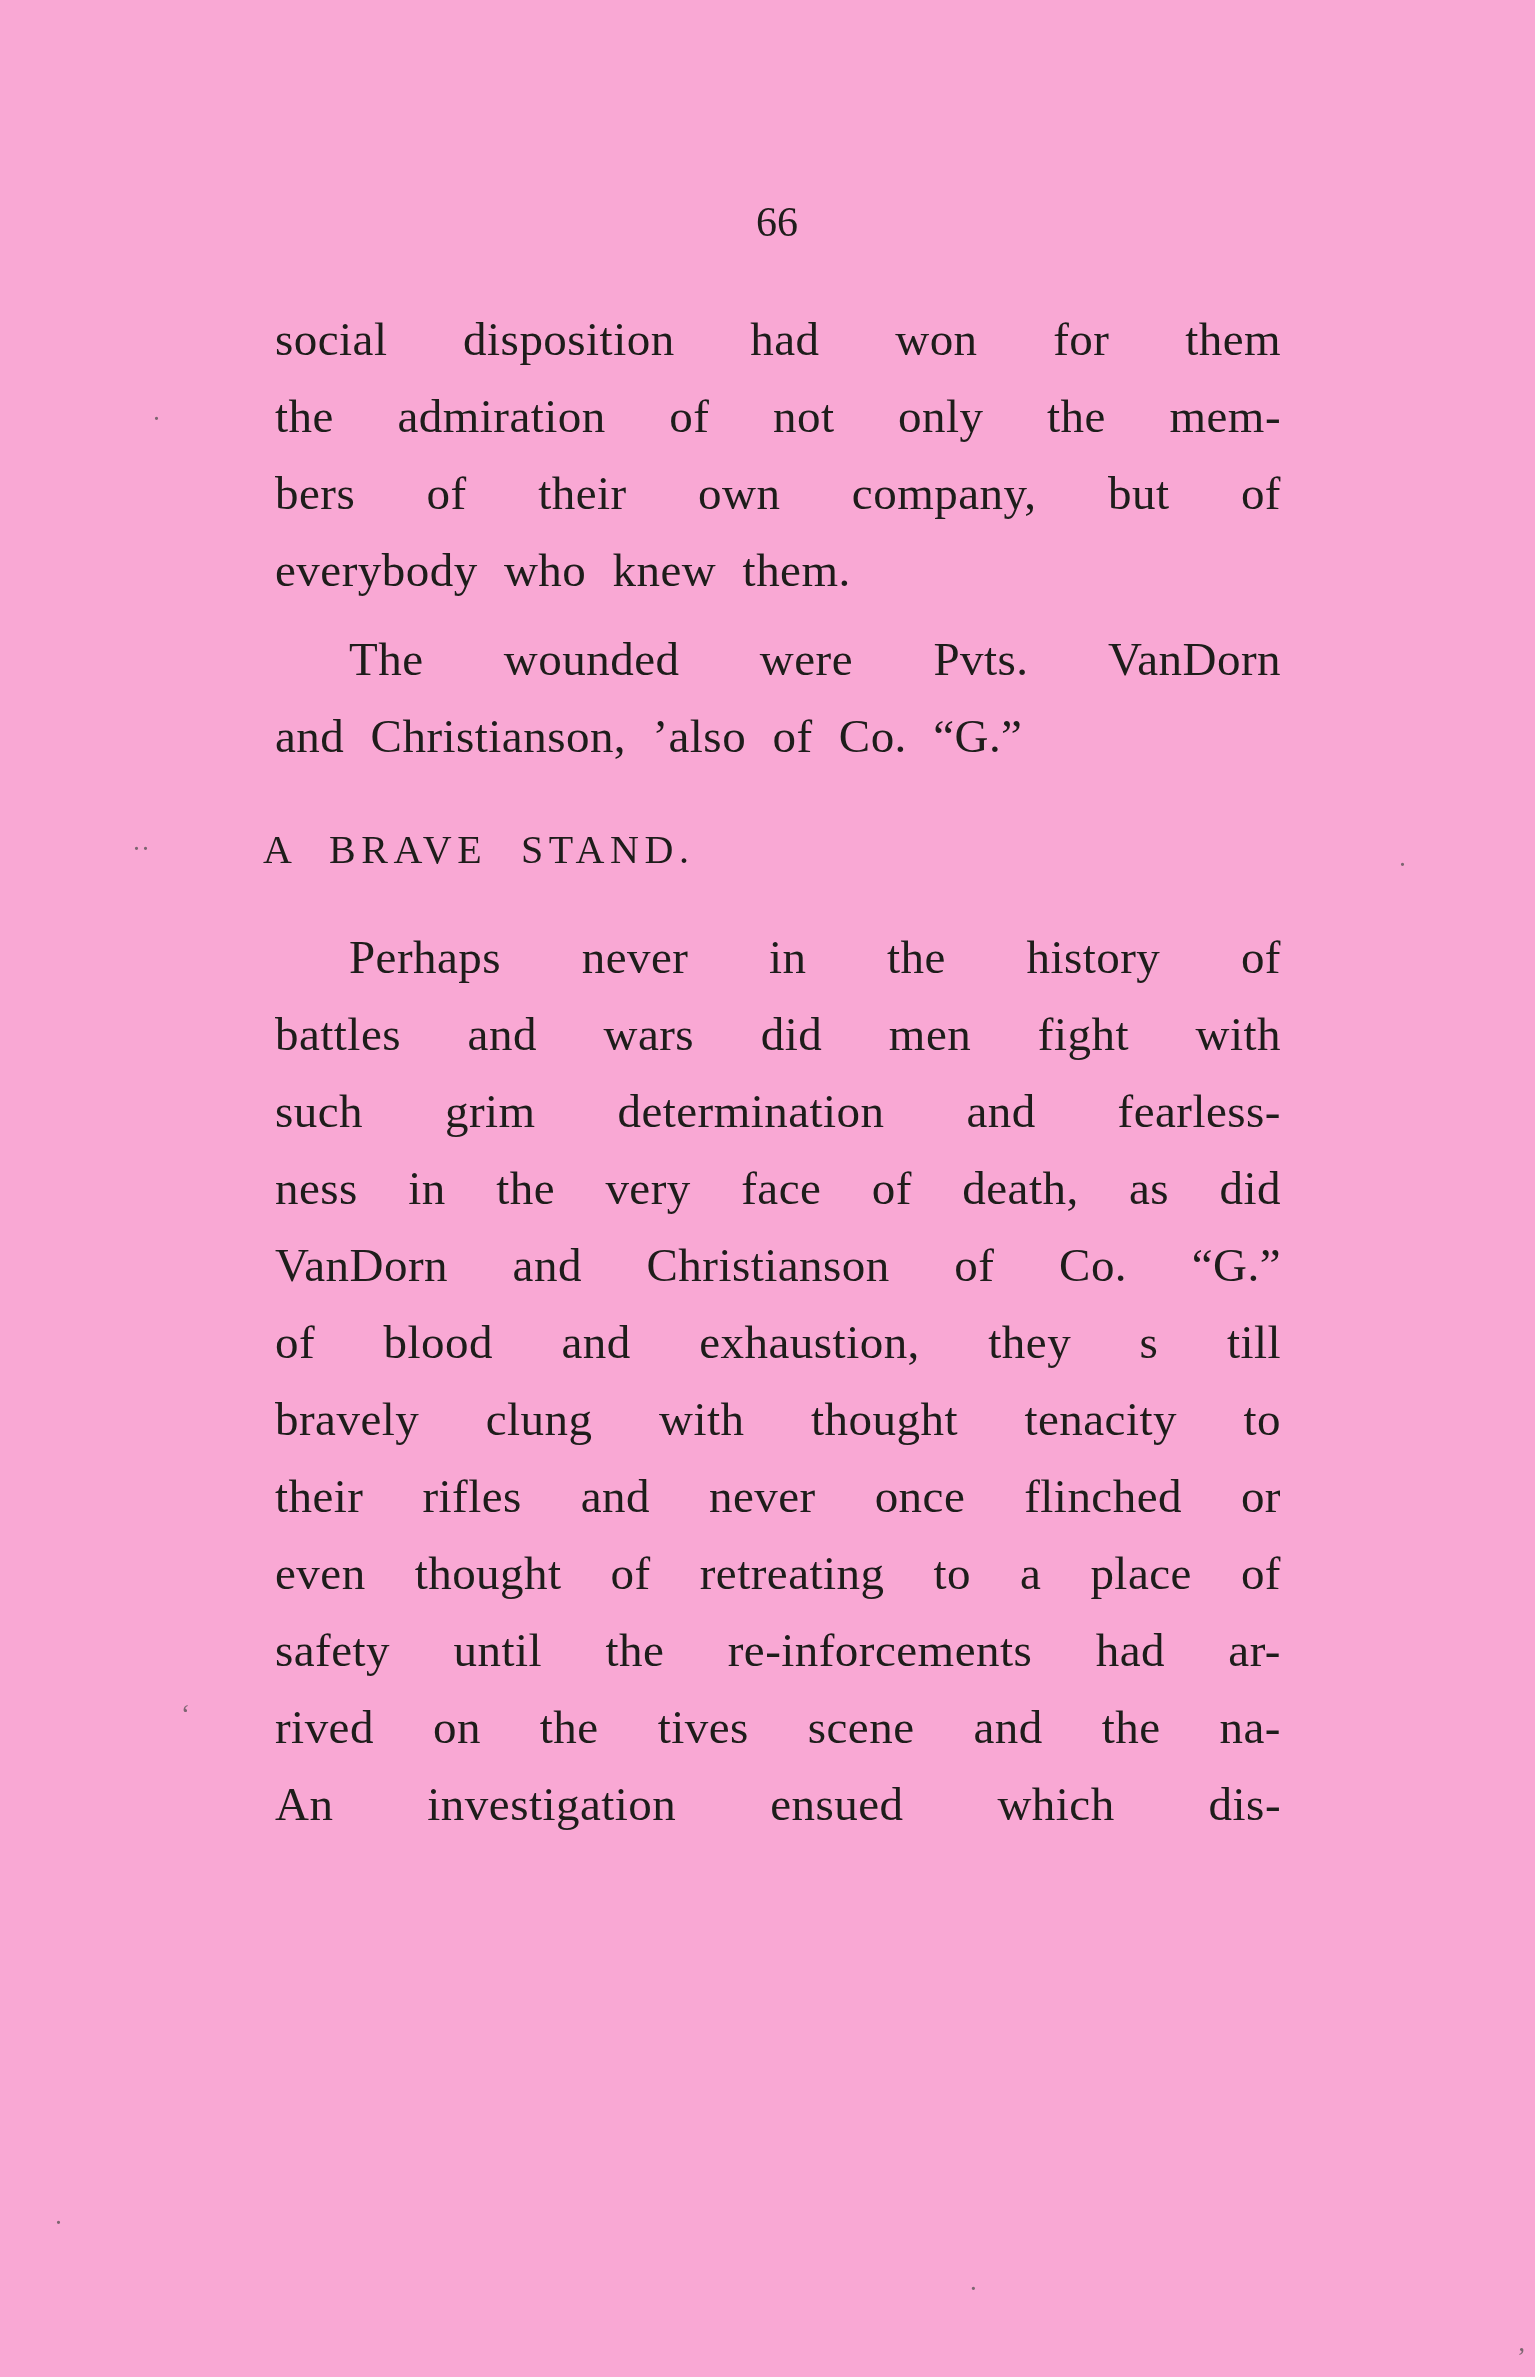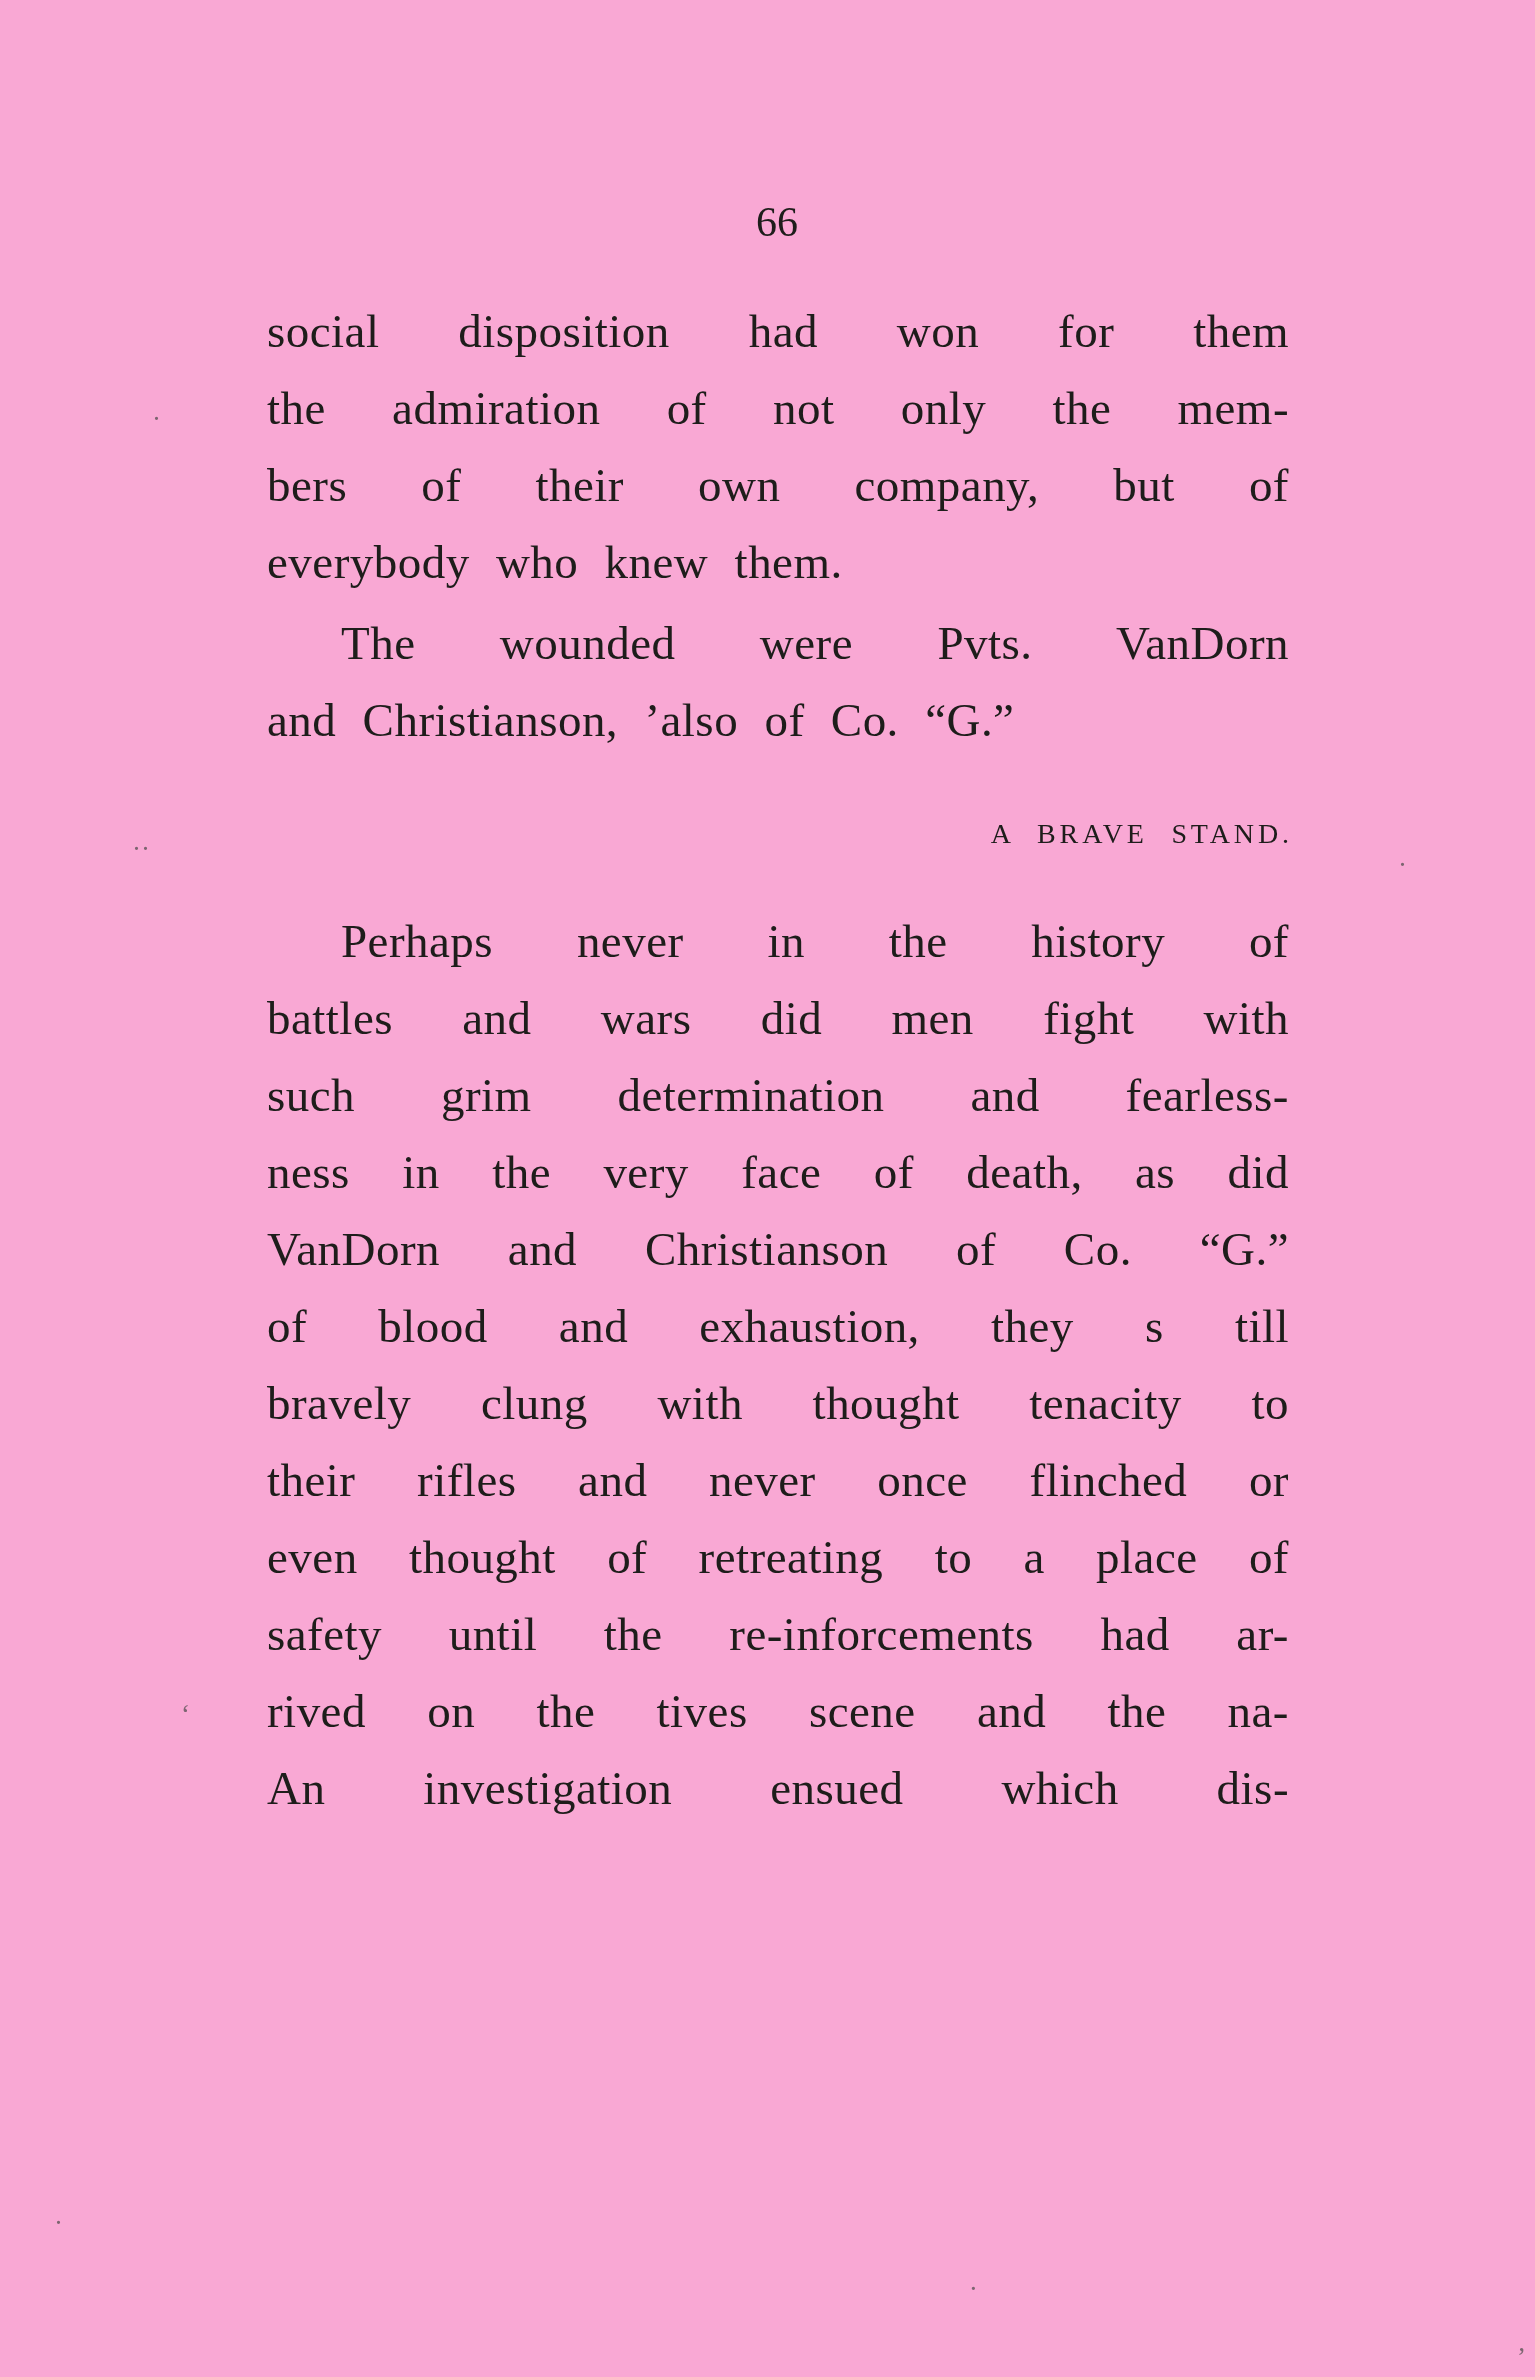--- a/index.html
+++ b/index.html
@@ -27,43 +27,43 @@
     font-size: 42px;
     line-height: 54px;
   }
   .content {
     position: absolute;
     top: 289px;
     left: 263px;
     width: 1030px;
   }
   .paragraph {
-    margin: 4px;
+    margin: 12px;
   }
   .line {
     font-size: 47px;
     line-height: 77px;
     height: 77px;
     word-spacing: 0.30em;
     white-space: nowrap;
     letter-spacing: 0.01em;
   }
   .line.just {
     white-space: normal;
     text-align: justify;
     text-align-last: justify;
   }
   .line.indent {
     text-indent: 74px;
   }
   .heading {
-    font-size: 28px;
+    font-size: 40px;
     line-height: 77px;
     height: 77px;
-    text-align: right;
+    text-align: left;
     letter-spacing: 0.14em;
     word-spacing: 0.45em;
     margin: 36px 0 31px 0;
   }
   .speck {
     position: absolute;
     font-size: 27px;
     line-height: 27px;
     color: #4a4a48;
     opacity: 0.7;

